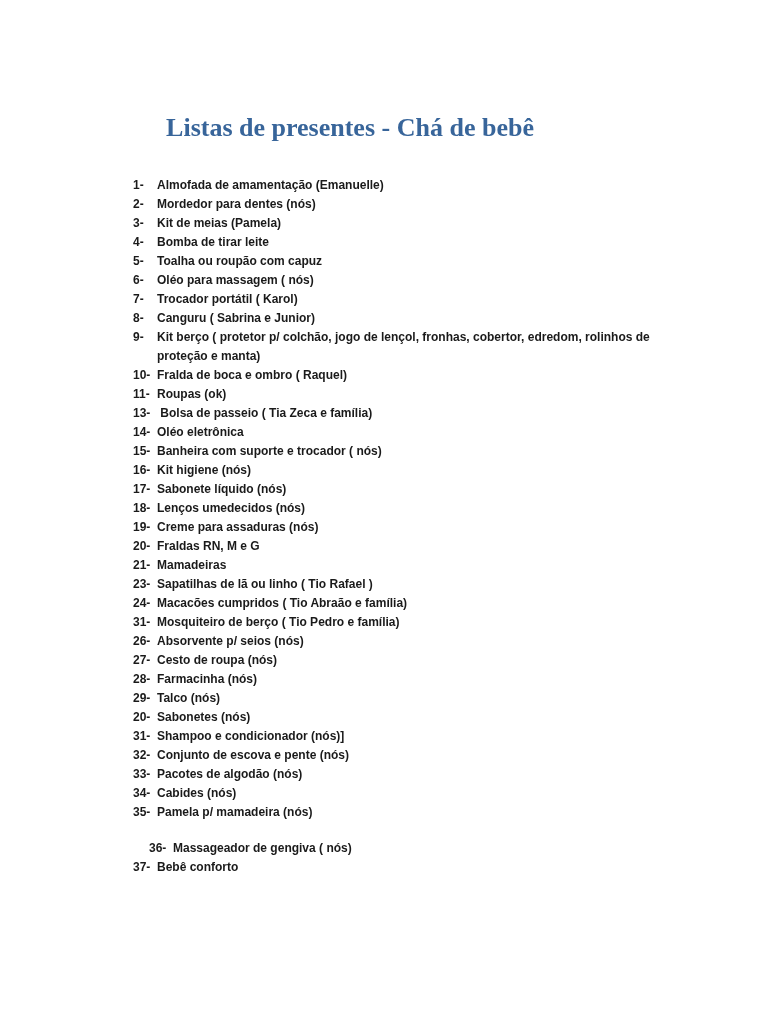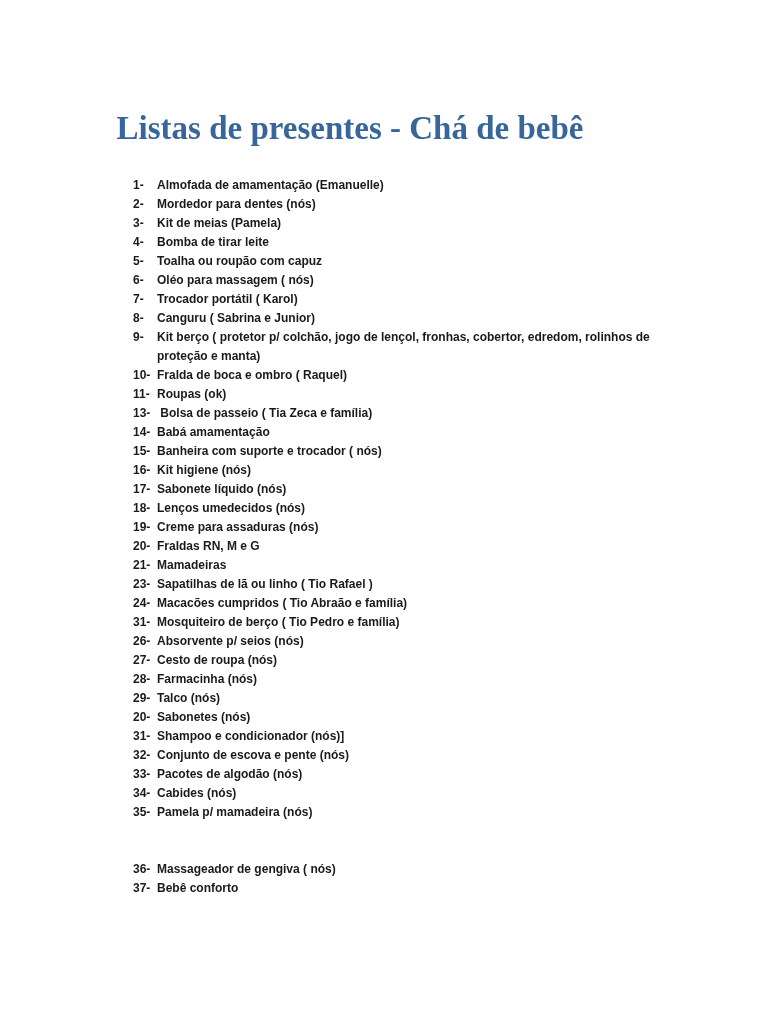--- a/index.html
+++ b/index.html
@@ -20,21 +20,21 @@
     background:var(--paper);
   }
   .doc-title{
     position:absolute;
     top:112px;left:0;
     width:700px;
     margin:0;
     text-align:center;
     font-family:"Liberation Serif","DejaVu Serif",serif;
     font-weight:bold;
-    font-size:33px;
+    font-size:26px;
     line-height:32px;
     color:var(--accent);
   }
   .gift-list{
     position:absolute;
     top:176px;left:133px;
     width:580px;
   }
   .item{
     display:flex;
@@ -48,21 +48,22 @@
   .item .num{
     flex:0 0 24px;
     width:24px;
   }
   .item .text{
     flex:1 1 auto;
     max-width:540px;
     white-space:pre-wrap;
   }
   .item.gap{
-    margin-top:38px;
+    margin-top:17px;
+    justify-content:flex-end;
   }
 </style>
 </head>
 <body>
 
 <div class="page">
   <h1 class="doc-title">Listas de presentes - Chá de bebê</h1>
 
   <div class="gift-list" id="gift-list">
   <div class="item">
@@ -122,21 +123,21 @@
   </div>
 
 
   <div class="item">
     <span class="num">13-</span>
     <span class="text"> Bolsa de passeio ( Tia Zeca e família)</span>
   </div>
 
   <div class="item">
     <span class="num">14-</span>
-    <span class="text">Babá amamentação</span>
+    <span class="text">Oléo eletrônica</span>
   </div>
 
   <div class="item">
     <span class="num">15-</span>
     <span class="text">Banheira com suporte e trocador ( nós)</span>
   </div>
 
   <div class="item">
     <span class="num">16-</span>
     <span class="text">Kit higiene (nós)</span>

